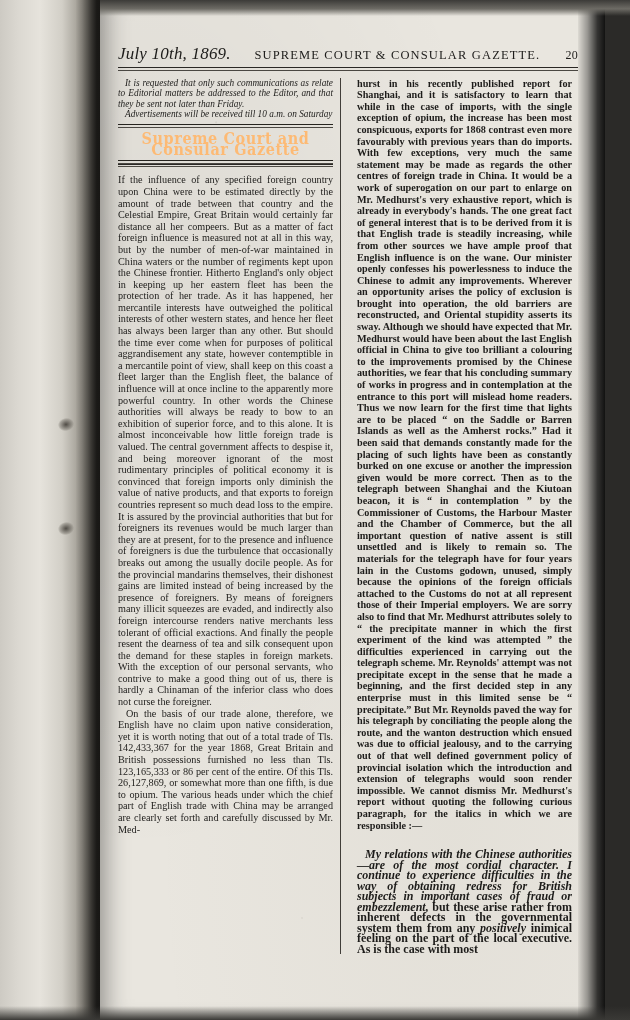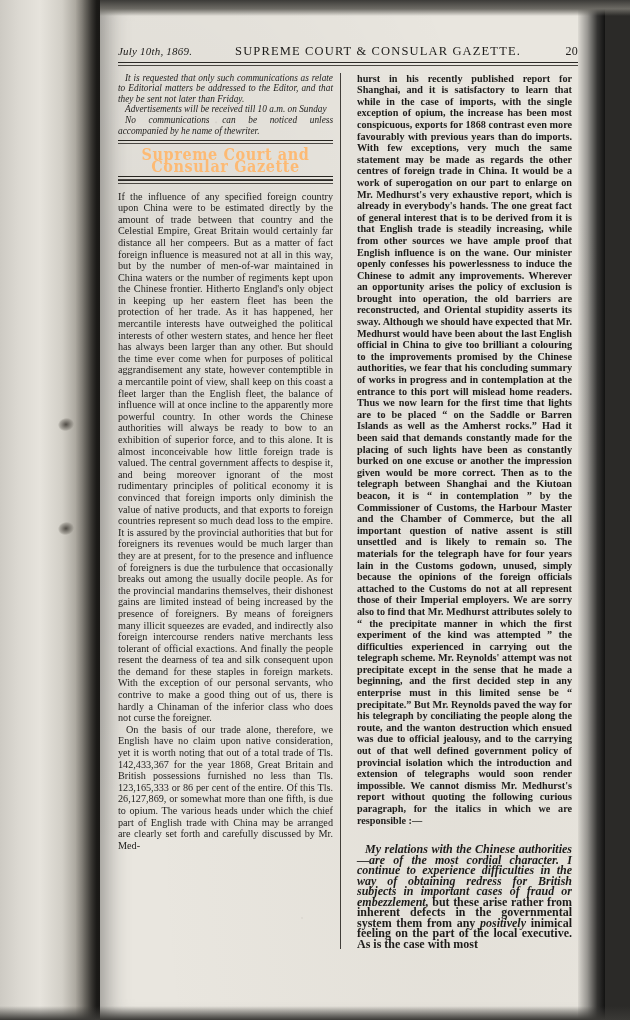--- a/index.html
+++ b/index.html
@@ -98,21 +98,21 @@
 
   .running-head {
     display: flex;
     align-items: baseline;
     justify-content: space-between;
     font-size: 11.5px;
     letter-spacing: 0.2px;
   }
   .rh-date {
     font-style: italic;
-    font-size: 11px;
+    font-size: 17px;
     white-space: nowrap;
   }
   .rh-title {
     font-size: 12.5px;
     letter-spacing: 1.15px;
     white-space: nowrap;
     margin-left: 6px;
   }
   .rh-page {
     font-size: 12px;
@@ -243,22 +243,21 @@
       <span class="rh-page">20</span>
     </div>
     <div class="rule-double"></div>
 
     <div class="cols">
 
       <div class="col left">
 
         <div class="notice">
           <p class="ind">It is requested that only such communications as relate to Editorial matters be addressed to the Editor, and that they be sent not later than Friday.</p>
-          <p class="ind">Advertisements will be received till 10 a.m. on Sunday</p>
-          <p class="ind">No communications can be noticed unless accompanied by he name of thewriter.</p>
+          <p class="ind">Advertisements will be received till 10 a.m. on Saturday</p>
         </div>
 
         <div class="masthead-rules-top"></div>
         <div class="masthead">Supreme Court and Consular Gazette</div>
         <div class="masthead-rules-bot"></div>
 
         <div class="rule-after-date"></div>
 
         <div class="body">
           <p class="first">If the influence of any specified foreign country upon China were to be estimated directly by the amount of trade between that country and the Celestial Empire, Great Britain would certainly far distance all her compeers. But as a matter of fact foreign influence is measured not at all in this way, but by the number of men-of-war maintained in China waters or the number of regiments kept upon the Chinese frontier. Hitherto England's only object in keeping up her eastern fleet has been the protection of her trade. As it has happened, her mercantile interests have outweighed the political interests of other western states, and hence her fleet has always been larger than any other. But should the time ever come when for purposes of political aggrandisement any state, however contemptible in a mercantile point of view, shall keep on this coast a fleet larger than the English fleet, the balance of influence will at once incline to the apparently more powerful country. In other words the Chinese authorities will always be ready to bow to an exhibition of superior force, and to this alone. It is almost inconceivable how little foreign trade is valued. The central government affects to despise it, and being moreover ignorant of the most rudimentary principles of political economy it is convinced that foreign imports only diminish the value of native products, and that exports to foreign countries represent so much dead loss to the empire. It is assured by the provincial authorities that but for foreigners its revenues would be much larger than they are at present, for to the presence and influence of foreigners is due the turbulence that occasionally breaks out among the usually docile people. As for the provincial mandarins themselves, their dishonest gains are limited instead of being increased by the presence of foreigners. By means of foreigners many illicit squeezes are evaded, and indirectly also foreign intercourse renders native merchants less tolerant of official exactions. And finally the people resent the dearness of tea and silk consequent upon the demand for these staples in foreign markets. With the exception of our personal servants, who contrive to make a good thing out of us, there is hardly a Chinaman of the inferior class who does not curse the foreigner.</p>

